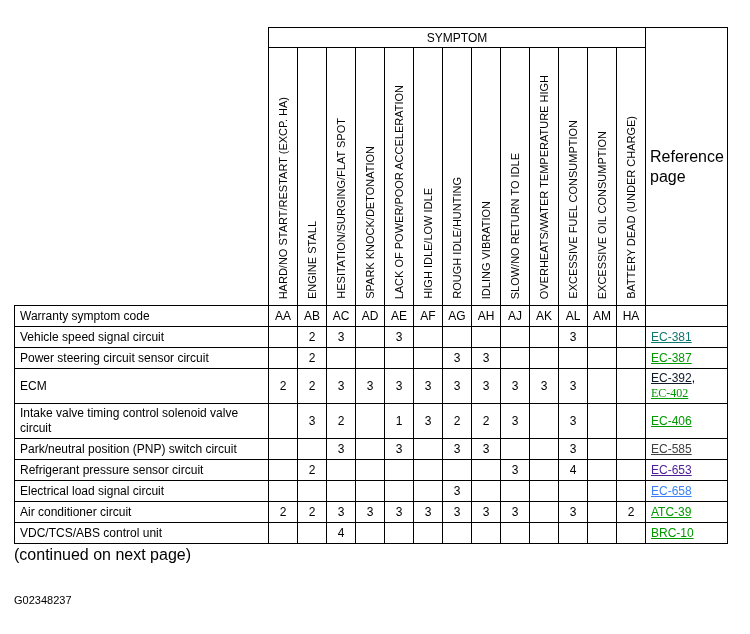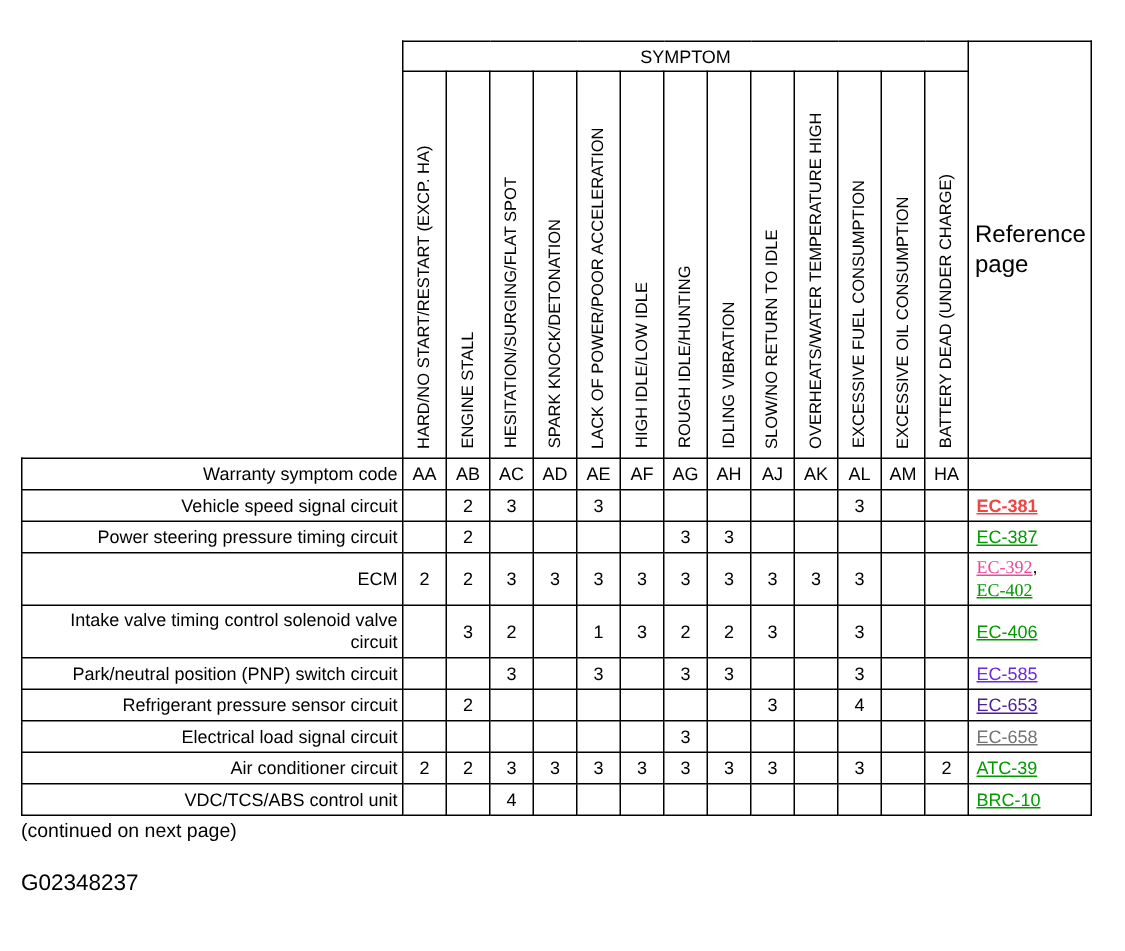--- a/index.html
+++ b/index.html
@@ -46,31 +46,31 @@
     line-height: 1.1;
   }
   th.refhead {
     text-align: left;
     vertical-align: middle;
     padding-left: 4px;
     font-size: 16px;
     line-height: 1.25;
   }
   td.label {
-    text-align: right;
+    text-align: left;
     padding-left: 5px;
     height: 21px;
     line-height: 1.25;
   }
   td.val { text-align: center; padding: 1px; }
   td.ref { text-align: left; padding-left: 5px; line-height: 1.25; }
   a.ref-link { text-decoration: underline; cursor: pointer; }
   .footer-note { margin-top: 5px; font-size: 12px; }
-  .footer-continued { margin-top: 2px; font-size: 13px; }
-  .figure-code { margin-top: 19px; font-size: 15px; }
+  .footer-continued { margin-top: 2px; font-size: 16px; }
+  .figure-code { margin-top: 30px; font-size: 11px; }
 </style>
 </head>
 <body>
 
 <div class="page">
 
   <table class="symptom-table">
     <colgroup>
       <col style="width:254px">
       <col span="13" style="width:29px">
@@ -126,24 +126,24 @@
           <td class="val"></td>
           <td class="val">3</td>
           <td class="val"></td>
           <td class="val"></td>
           <td class="val"></td>
           <td class="val"></td>
           <td class="val"></td>
           <td class="val">3</td>
           <td class="val"></td>
           <td class="val"></td>
-          <td class="ref"><a class="ref-link" href="#" style="color: #ef4444; font-weight: bold;">EC-381</a></td>
-        </tr>
-        <tr>
-          <td class="label">Power steering pressure timing circuit</td>
+          <td class="ref"><a class="ref-link" href="#" style="color: #0f766e;">EC-381</a></td>
+        </tr>
+        <tr>
+          <td class="label">Power steering circuit sensor circuit</td>
           <td class="val"></td>
           <td class="val">2</td>
           <td class="val"></td>
           <td class="val"></td>
           <td class="val"></td>
           <td class="val"></td>
           <td class="val">3</td>
           <td class="val">3</td>
           <td class="val"></td>
           <td class="val"></td>
@@ -160,21 +160,21 @@
           <td class="val">3</td>
           <td class="val">3</td>
           <td class="val">3</td>
           <td class="val">3</td>
           <td class="val">3</td>
           <td class="val">3</td>
           <td class="val">3</td>
           <td class="val">3</td>
           <td class="val"></td>
           <td class="val"></td>
-          <td class="ref"><a class="ref-link" href="#" style="color: #ec4899; font-family: Liberation Serif, serif;">EC-392</a>,<br><a class="ref-link" href="#" style="color: rgb(0, 153, 0); font-family: Liberation Serif, serif;">EC-402</a></td>
+          <td class="ref"><a class="ref-link" href="#" style="color: #0f172a;">EC-392</a>,<br><a class="ref-link" href="#" style="color: rgb(0, 153, 0); font-family: Liberation Serif, serif;">EC-402</a></td>
         </tr>
         <tr>
           <td class="label">Intake valve timing control solenoid valve circuit</td>
           <td class="val"></td>
           <td class="val">3</td>
           <td class="val">2</td>
           <td class="val"></td>
           <td class="val">1</td>
           <td class="val">3</td>
           <td class="val">2</td>
@@ -194,21 +194,21 @@
           <td class="val"></td>
           <td class="val">3</td>
           <td class="val"></td>
           <td class="val">3</td>
           <td class="val">3</td>
           <td class="val"></td>
           <td class="val"></td>
           <td class="val">3</td>
           <td class="val"></td>
           <td class="val"></td>
-          <td class="ref"><a class="ref-link" href="#" style="color: #6d28d9;">EC-585</a></td>
+          <td class="ref"><a class="ref-link" href="#" style="color: #404040;">EC-585</a></td>
         </tr>
         <tr>
           <td class="label">Refrigerant pressure sensor circuit</td>
           <td class="val"></td>
           <td class="val">2</td>
           <td class="val"></td>
           <td class="val"></td>
           <td class="val"></td>
           <td class="val"></td>
           <td class="val"></td>
@@ -228,21 +228,21 @@
           <td class="val"></td>
           <td class="val"></td>
           <td class="val"></td>
           <td class="val">3</td>
           <td class="val"></td>
           <td class="val"></td>
           <td class="val"></td>
           <td class="val"></td>
           <td class="val"></td>
           <td class="val"></td>
-          <td class="ref"><a class="ref-link" href="#" style="color: #737373;">EC-658</a></td>
+          <td class="ref"><a class="ref-link" href="#" style="color: #3b82f6;">EC-658</a></td>
         </tr>
         <tr>
           <td class="label">Air conditioner circuit</td>
           <td class="val">2</td>
           <td class="val">2</td>
           <td class="val">3</td>
           <td class="val">3</td>
           <td class="val">3</td>
           <td class="val">3</td>
           <td class="val">3</td>

